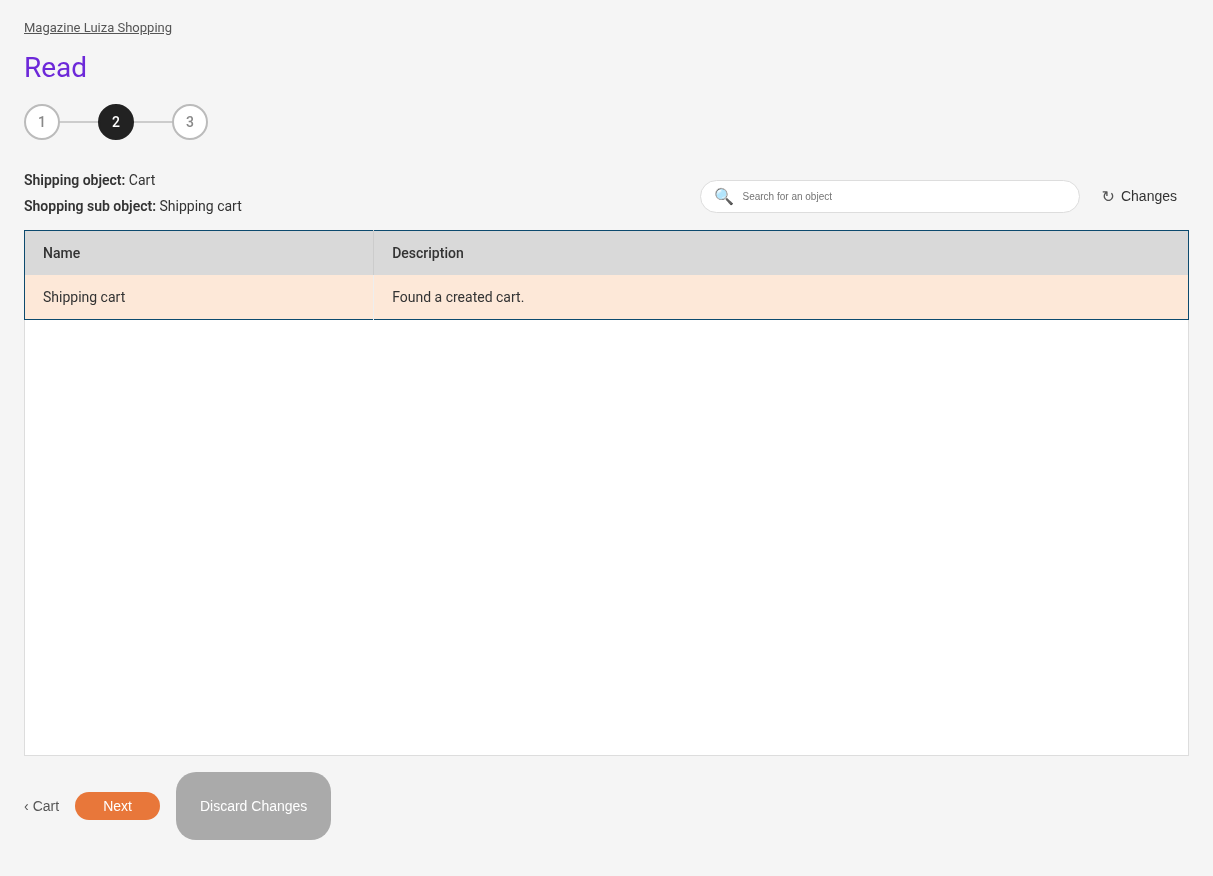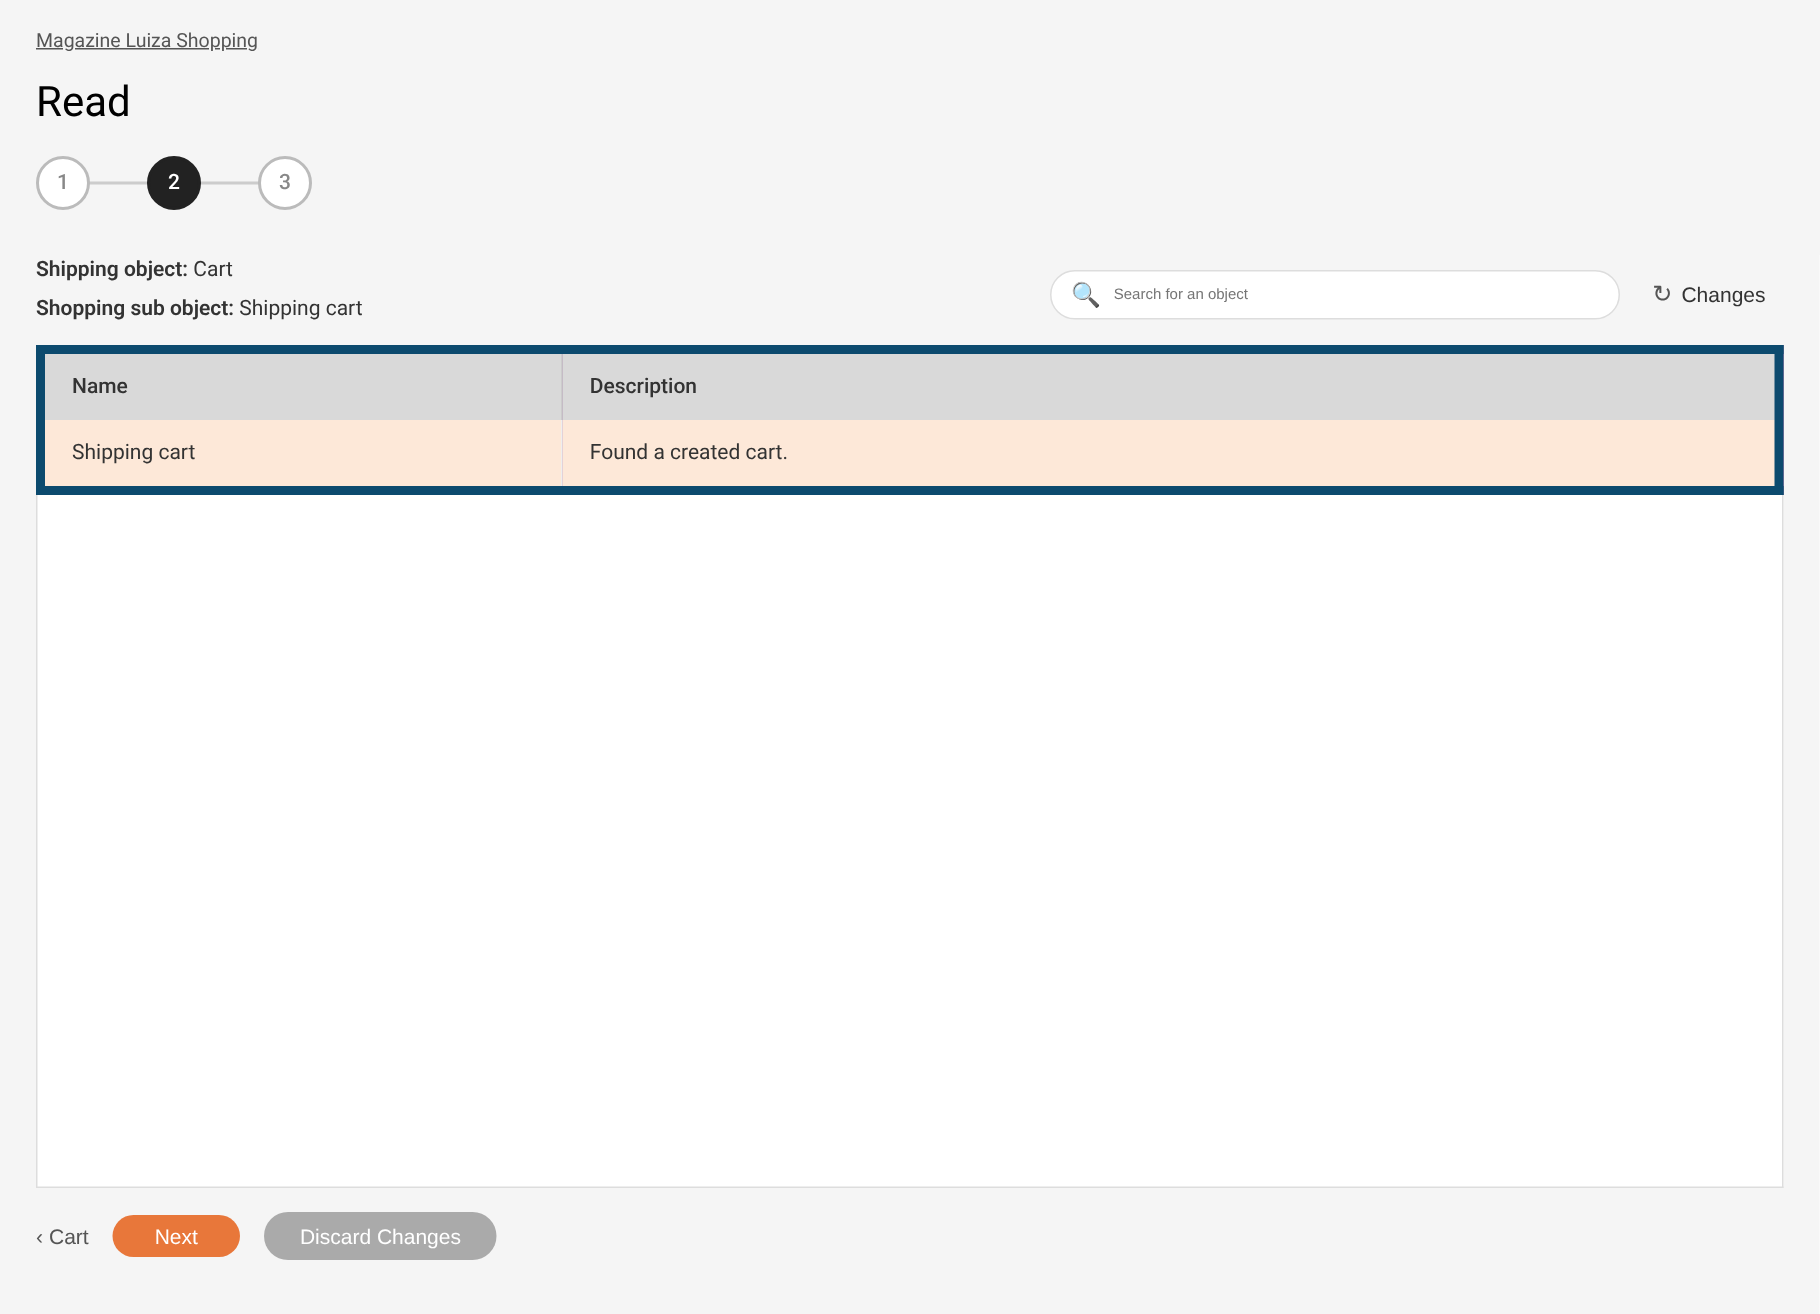--- a/index.html
+++ b/index.html
@@ -30,21 +30,21 @@
       color: #555;
       margin-bottom: 16px;
       text-decoration: underline;
       cursor: pointer;
     }
 
     .page-title {
       font-size: 28px;
       font-weight: 400;
       margin-bottom: 20px;
-      color: #000000;
+      color: #6d28d9;
     }
 
     .stepper {
       display: flex;
       align-items: center;
       margin-bottom: 32px;
       gap: 0;
     }
 
     .step-circle {
@@ -155,21 +155,21 @@
 
     .refresh-icon {
       font-size: 16px;
       color: #555;
     }
 
     .data-table {
       width: 100%;
       border-collapse: collapse;
       background: #701a75;
-      border: 6px solid #0c4a6e;
+      border: 1px solid #0c4a6e;
     }
 
     .data-table thead tr {
       background: #d9d9d9;
     }
 
     .data-table th {
       text-align: left;
       padding: 14px 18px;
       font-weight: 500;
@@ -239,21 +239,21 @@
       font-size: 14px;
       cursor: pointer;
       font-weight: 500;
     }
 
     .discard-btn {
       background: #aaa;
       color: white;
       border: none;
       border-radius: 20px;
-      padding: 8px 24px;
+      padding: 26px 24px;
       font-size: 14px;
       cursor: pointer;
     }
   </style>
 </head>
 <body>
 
 <div class="page-wrapper">
 
   <div class="breadcrumb">Magazine Luiza Shopping</div>

